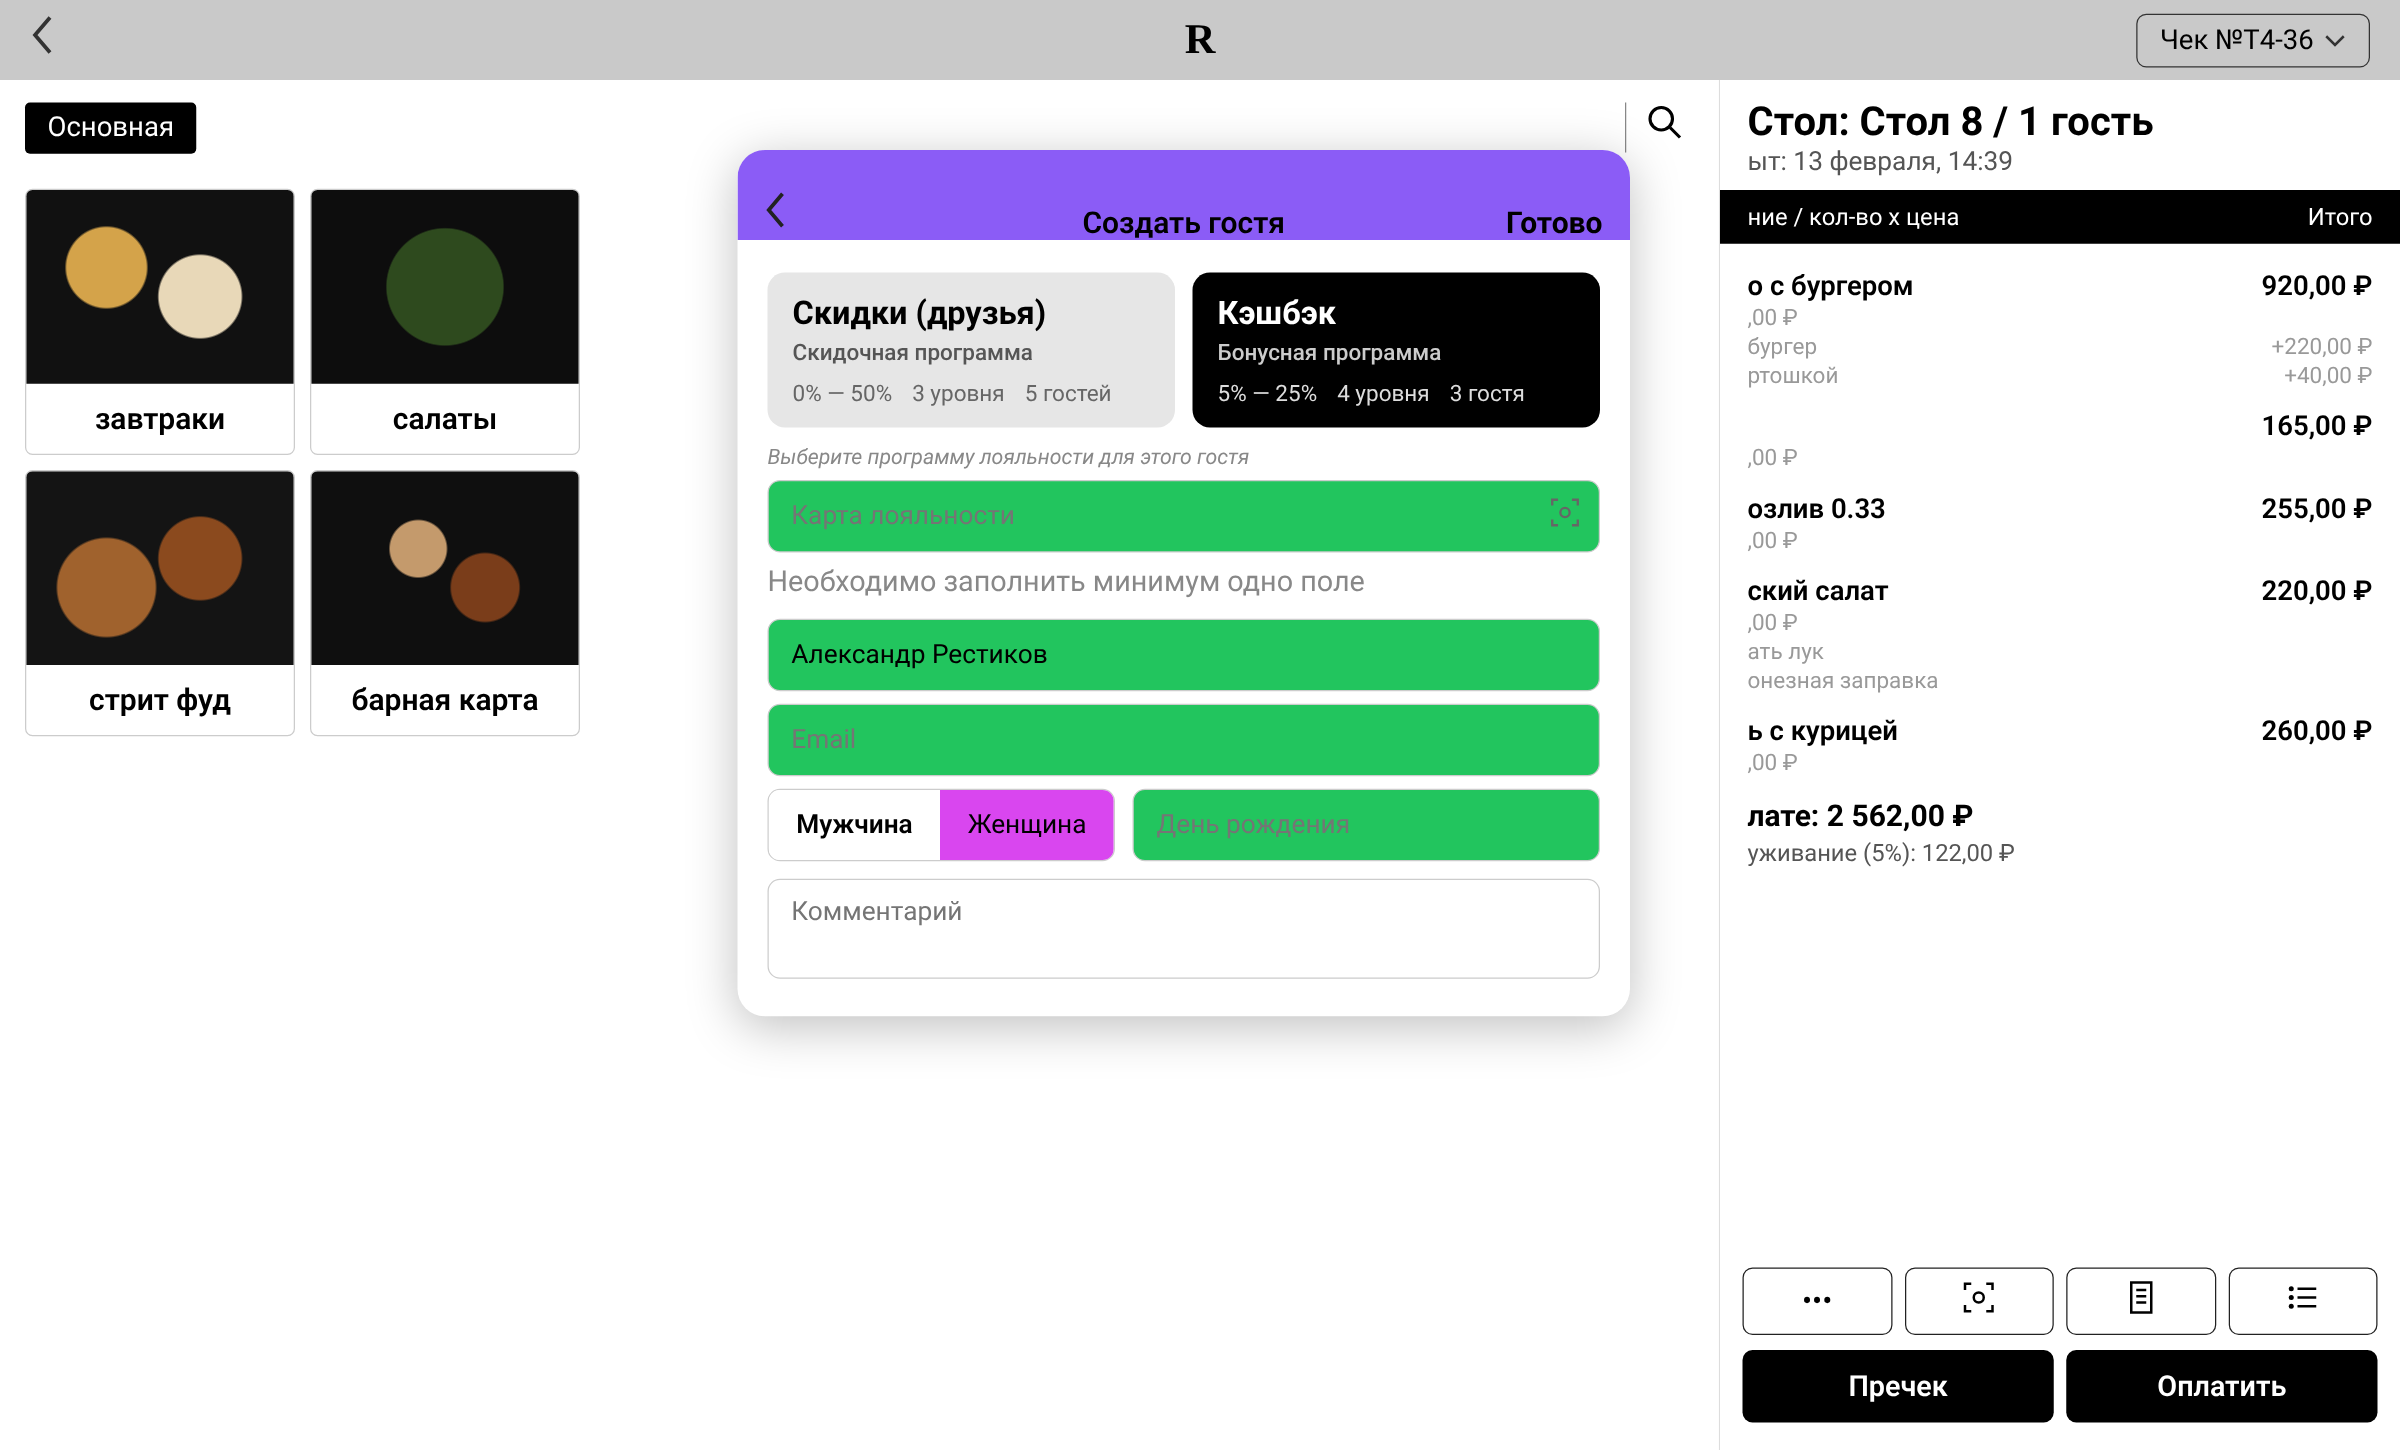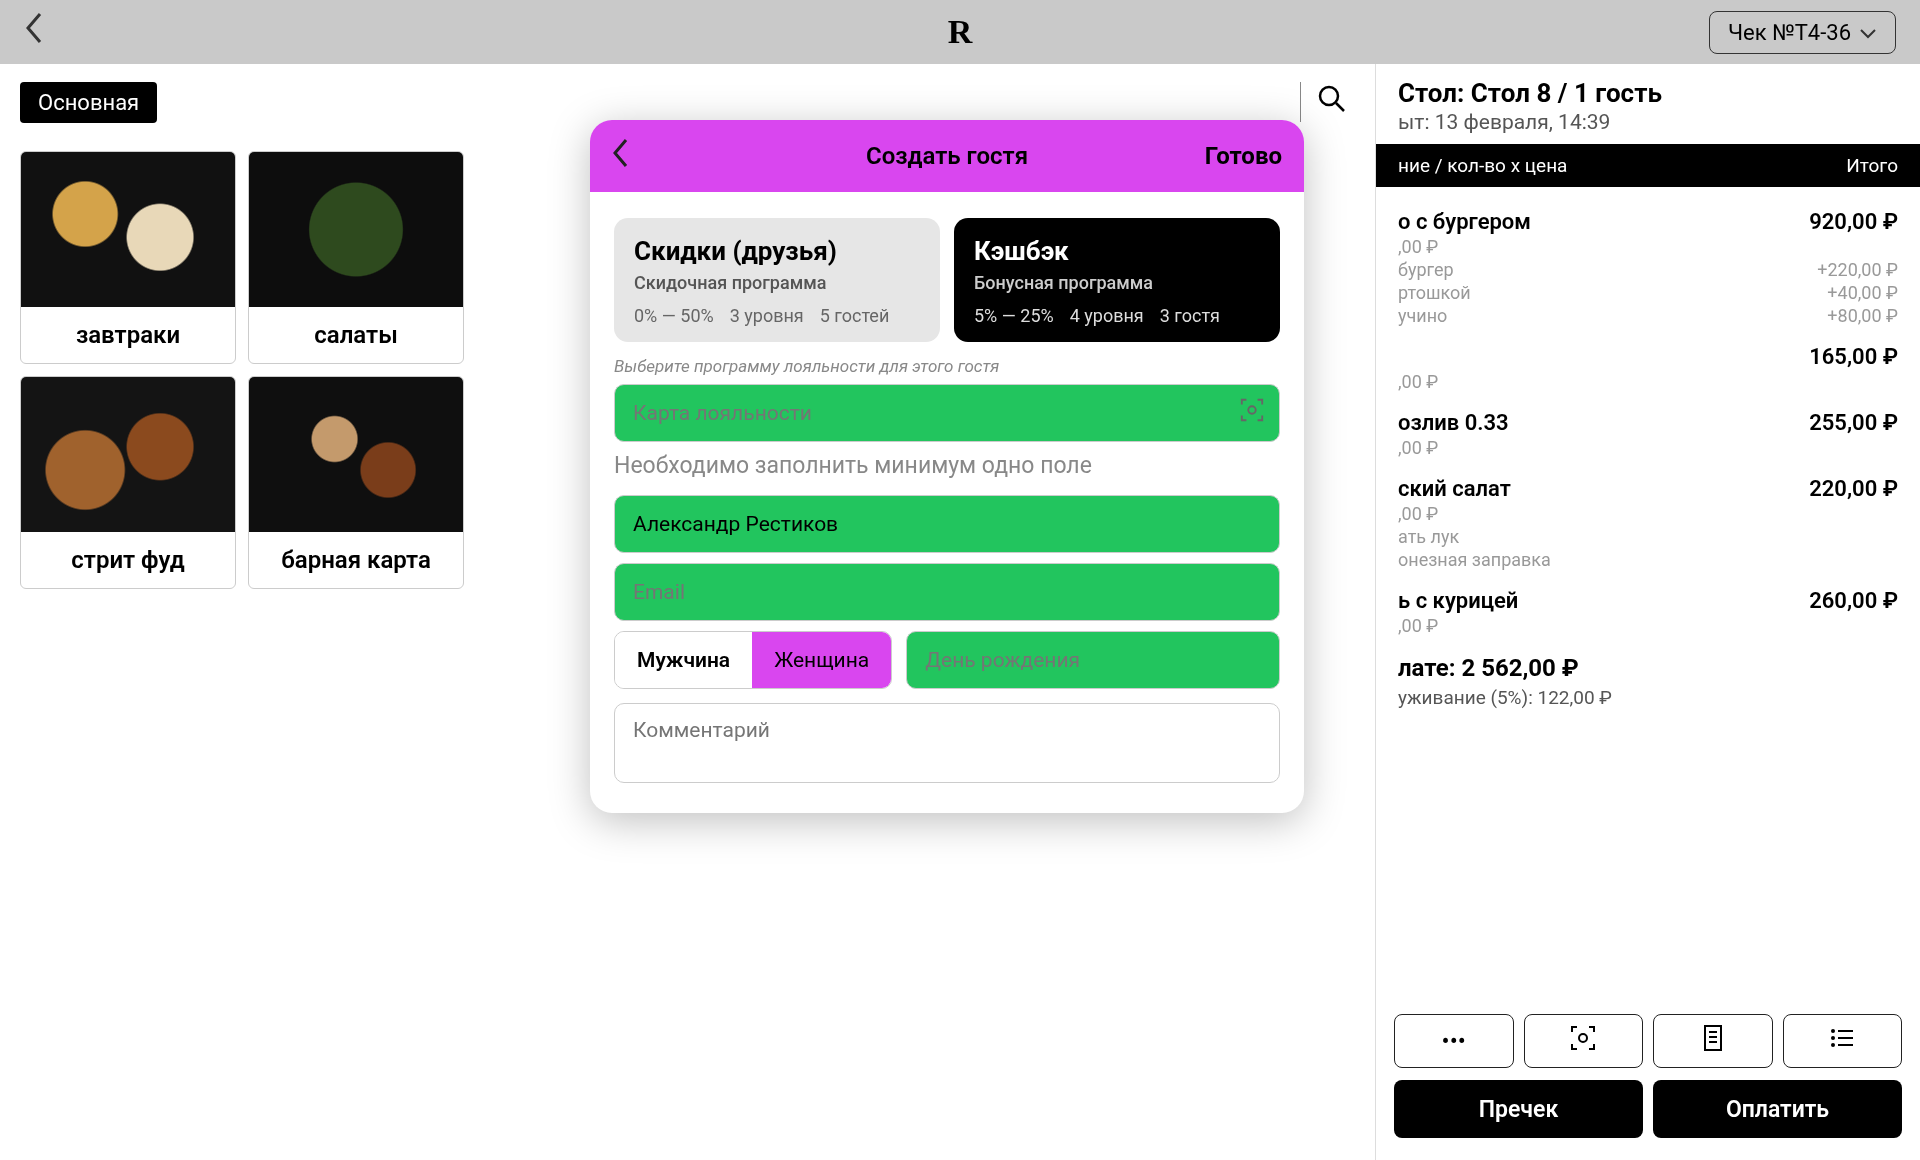--- a/index.html
+++ b/index.html
@@ -19,40 +19,40 @@
 .search-divider { width: 1px; height: 40px; background: #888; }
 .search-icon { font-size: 30px; }
 
 .cat-grid { margin-top: 28px; display: grid; grid-template-columns: repeat(4, 216px); gap: 12px; }
 .cat-card { border: 1px solid #ccc; border-radius: 6px; overflow: hidden; background: #fff; }
 .cat-img { height: 155px; background: #1a1a1a; background-size: cover; background-position: center; }
 .cat-label { text-align: center; font-size: 24px; font-weight: 600; padding: 14px 4px; }
 
 .receipt-panel { width: 545px; border-left: 1px solid #ddd; display: flex; flex-direction: column; background: #fff; }
 .receipt-header { padding: 14px 22px 10px; }
-.receipt-header .title { font-size: 26px; font-weight: 700; }
+.receipt-header .title { font-size: 32px; font-weight: 700; }
 .receipt-header .sub { font-size: 21px; color: #555; margin-top: 2px; }
 .receipt-cols { background: #000; color: #fff; display: flex; justify-content: space-between; padding: 10px 22px; font-size: 19px; }
 .receipt-body { flex: 1; padding: 10px 22px; overflow: auto; }
 .r-item { margin: 12px 0 18px; }
 .r-row { display: flex; justify-content: space-between; font-size: 22px; font-weight: 600; }
 .r-sub { display: flex; justify-content: space-between; font-size: 18px; color: #999; margin-top: 2px; }
 .r-mod { display: flex; justify-content: space-between; font-size: 18px; color: #999; margin-top: 2px; }
 .r-total { font-size: 24px; font-weight: 700; margin-top: 14px; }
 .r-service { font-size: 19px; color: #555; margin-top: 4px; }
 
 .receipt-actions { padding: 14px 18px 22px; }
 .icon-row { display: flex; gap: 10px; margin-bottom: 12px; }
 .icon-btn { flex: 1; height: 54px; border: 1.5px solid #222; border-radius: 8px; background: #fff; display: flex; align-items: center; justify-content: center; font-size: 24px; cursor: pointer; }
 .btn-row { display: flex; gap: 10px; }
 .big-btn { flex: 1; height: 58px; background: #000; color: #fff; border: none; border-radius: 8px; font-size: 23px; font-weight: 600; cursor: pointer; }
 
 
 .modal { position: absolute; left: 590px; top: 120px; width: 714px; background: #fff; border-radius: 22px; box-shadow: 0 8px 40px rgba(0,0,0,0.25); overflow: hidden; z-index: 100; }
-.modal-header { background: #d946ef; height: 72px; display: flex; align-items: center; padding: 0 22px; }
+.modal-header { background: #8b5cf6; height: 72px; display: flex; align-items: flex-end; padding: 0 22px; }
 .modal-header .mh-back { font-size: 34px; color: #222; cursor: pointer; }
 .modal-header .mh-title { position: absolute; left: 50%; transform: translateX(-50%); font-size: 24px; font-weight: 600; }
 .modal-header .mh-done { margin-left: auto; font-size: 24px; font-weight: 700; cursor: pointer; }
 .modal-body { padding: 26px 24px 30px; }
 
 .loyalty-row { display: flex; gap: 14px; }
 .loyalty-card { flex: 1; border-radius: 14px; padding: 18px 20px 16px; }
 .lc-inactive { background: #e6e6e6; }
 .lc-active { background: #000; color: #fff; }
 .loyalty-card .lc-title { font-size: 26px; font-weight: 700; margin-bottom: 6px; }
@@ -163,24 +163,20 @@
             <span></span>
           </div>
         <div class="r-mod">
             <span>бургер</span>
             <span>+220,00 ₽</span>
           </div>
         <div class="r-mod">
             <span>ртошкой</span>
             <span>+40,00 ₽</span>
           </div>
-        <div class="r-mod">
-            <span>учино</span>
-            <span>+80,00 ₽</span>
-          </div>
       </div>
 
       <div class="r-item">
         <div class="r-row">
             <span></span>
             <span>165,00 ₽</span>
           </div>
         <div class="r-sub">
             <span>,00 ₽</span>
             <span></span>

